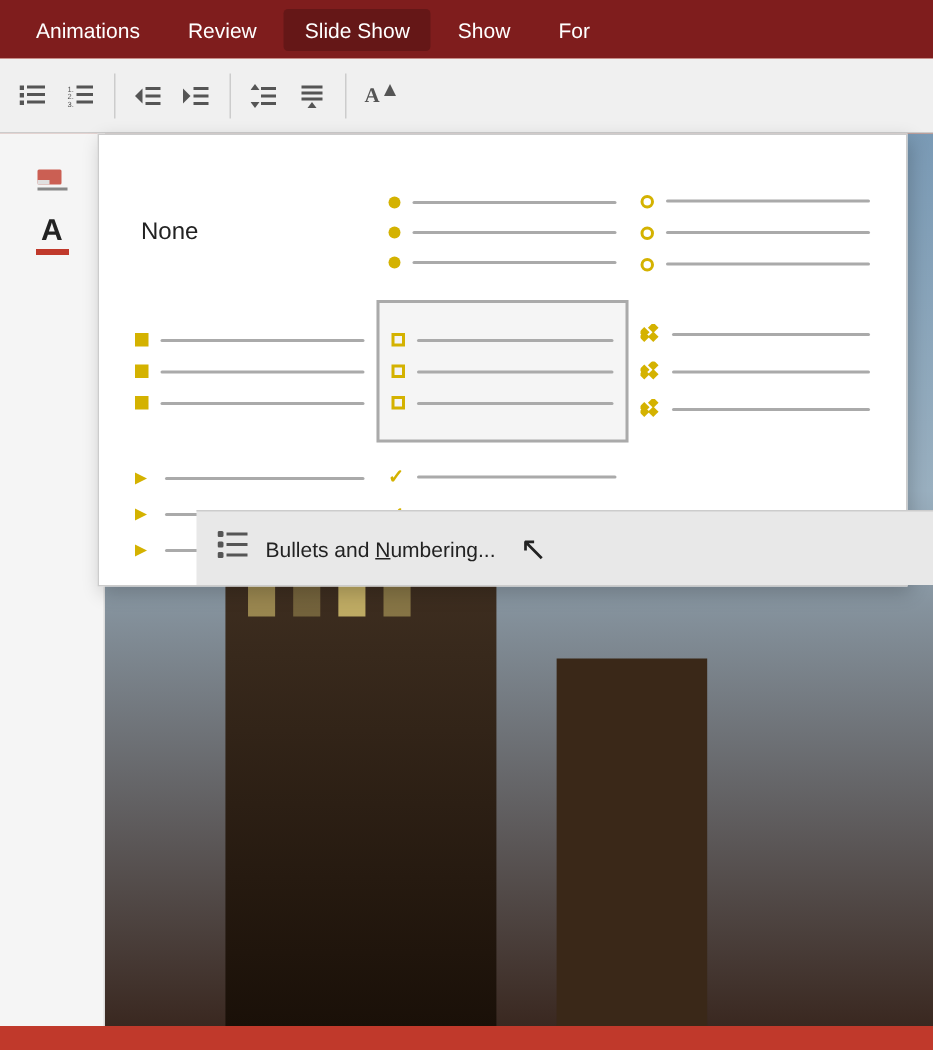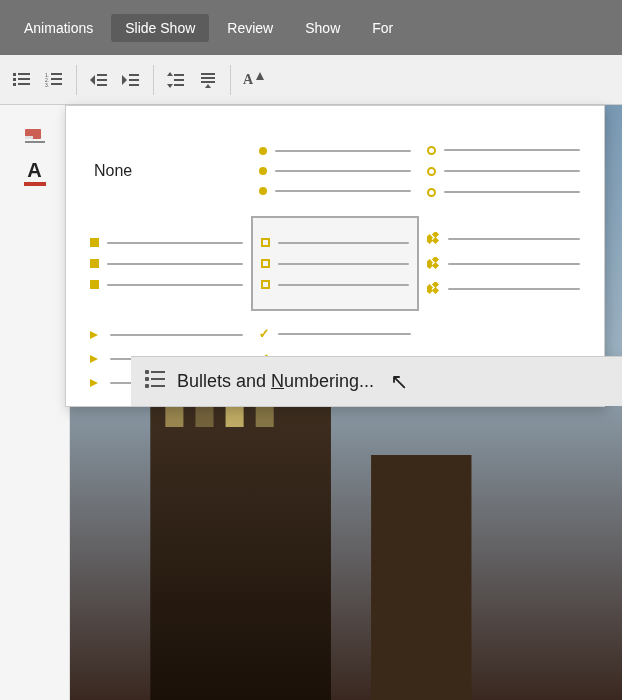--- a/index.html
+++ b/index.html
@@ -7,22 +7,22 @@
       width: 622px;
       height: 700px;
       overflow: hidden;
       font-family: 'Segoe UI', Arial, sans-serif;
       background: #c0392b;
       position: relative;
     }
 
     
     .menu-bar {
-      height: 55px;
-      background: #737373;
+      height: 39px;
+      background: #7f1d1d;
       display: flex;
       align-items: center;
       padding: 0 10px;
       gap: 4px;
     }
     .menu-item {
       color: white;
       font-size: 14px;
       padding: 6px 14px;
       cursor: pointer;
@@ -194,39 +194,39 @@
       align-items: center;
       padding: 0 14px;
       gap: 10px;
       z-index: 101;
     }
     .bottom-bar-icon {
       font-size: 18px;
       color: #555;
     }
     .bottom-bar-text {
-      font-size: 18px;
+      font-size: 14px;
       color: #222;
     }
     .bottom-bar-text u {
       text-decoration: underline;
     }
     .cursor-shape {
       font-size: 20px;
       color: #222;
       margin-left: 4px;
     }
   </style>
 </head>
 <body>
 
 <div class="menu-bar">
   <div class="menu-item">Animations</div>
+  <div class="menu-item">Review</div>
   <div class="menu-item active">Slide Show</div>
-  <div class="menu-item">Review</div>
   <div class="menu-item">Show</div>
   <div class="menu-item">For</div>
 </div>
 
 <div class="toolbar-area">
 
   <div class="toolbar-btn">
     <svg width="18" height="16" viewBox="0 0 18 16">
       <rect x="0" y="1" width="3" height="3" fill="#555"></rect>
       <rect x="5" y="1" width="12" height="2" fill="#555"></rect>

